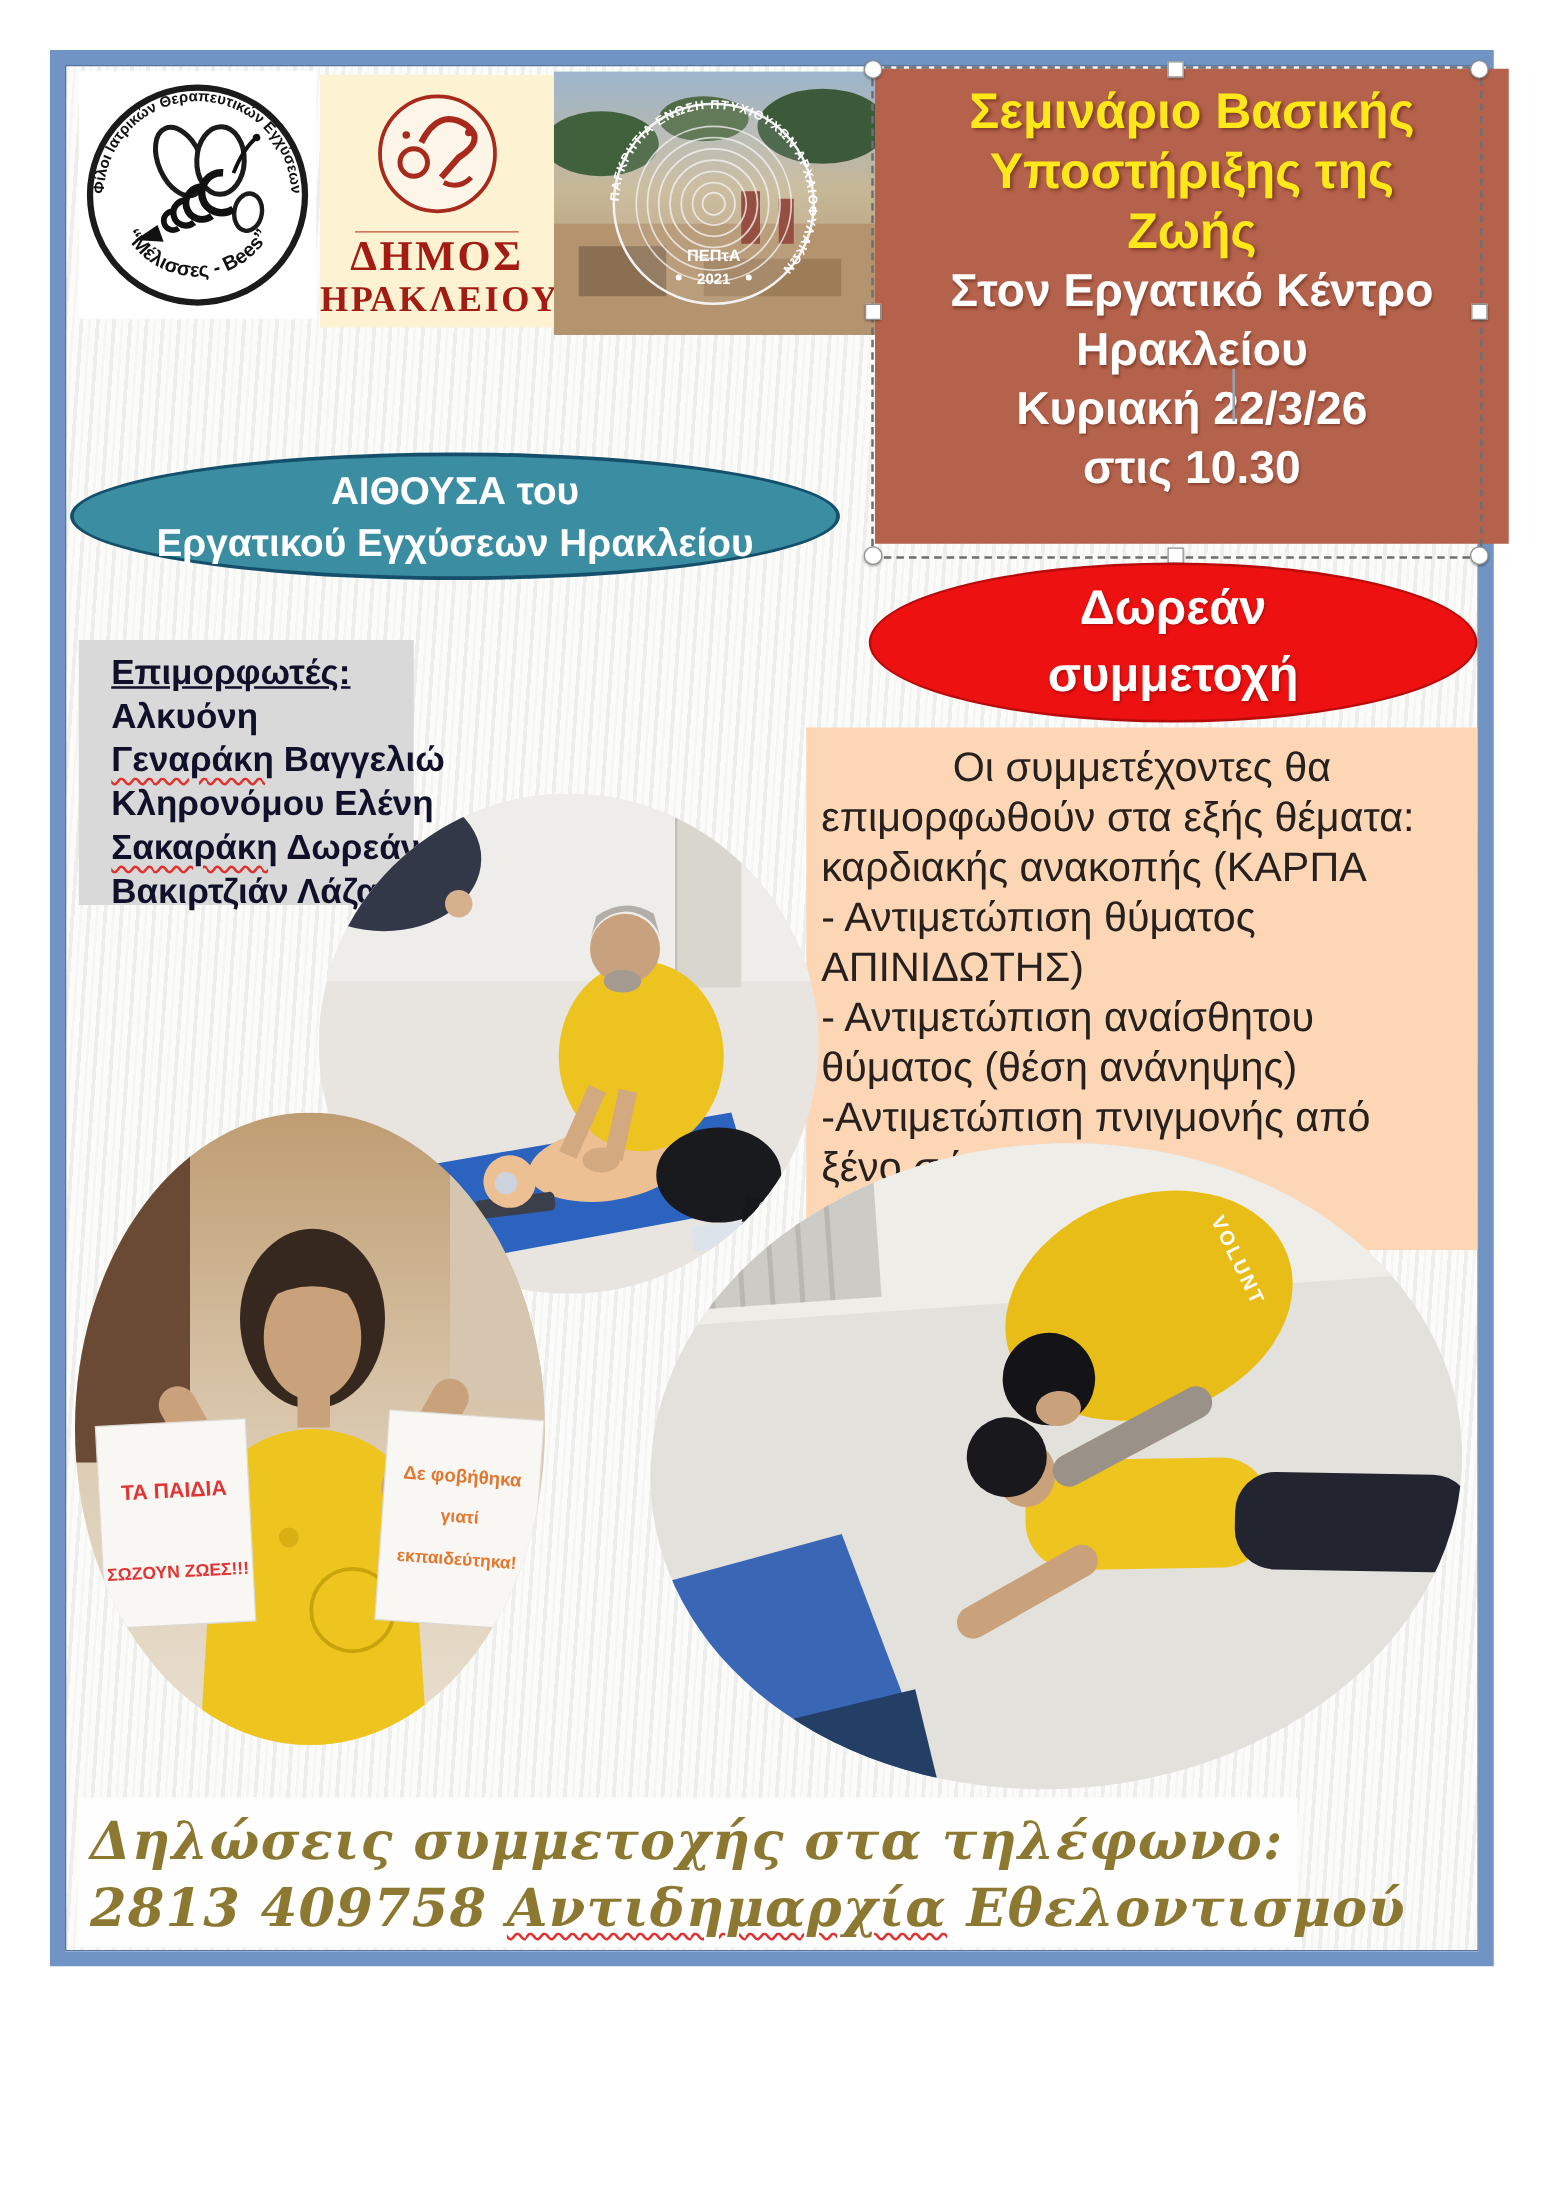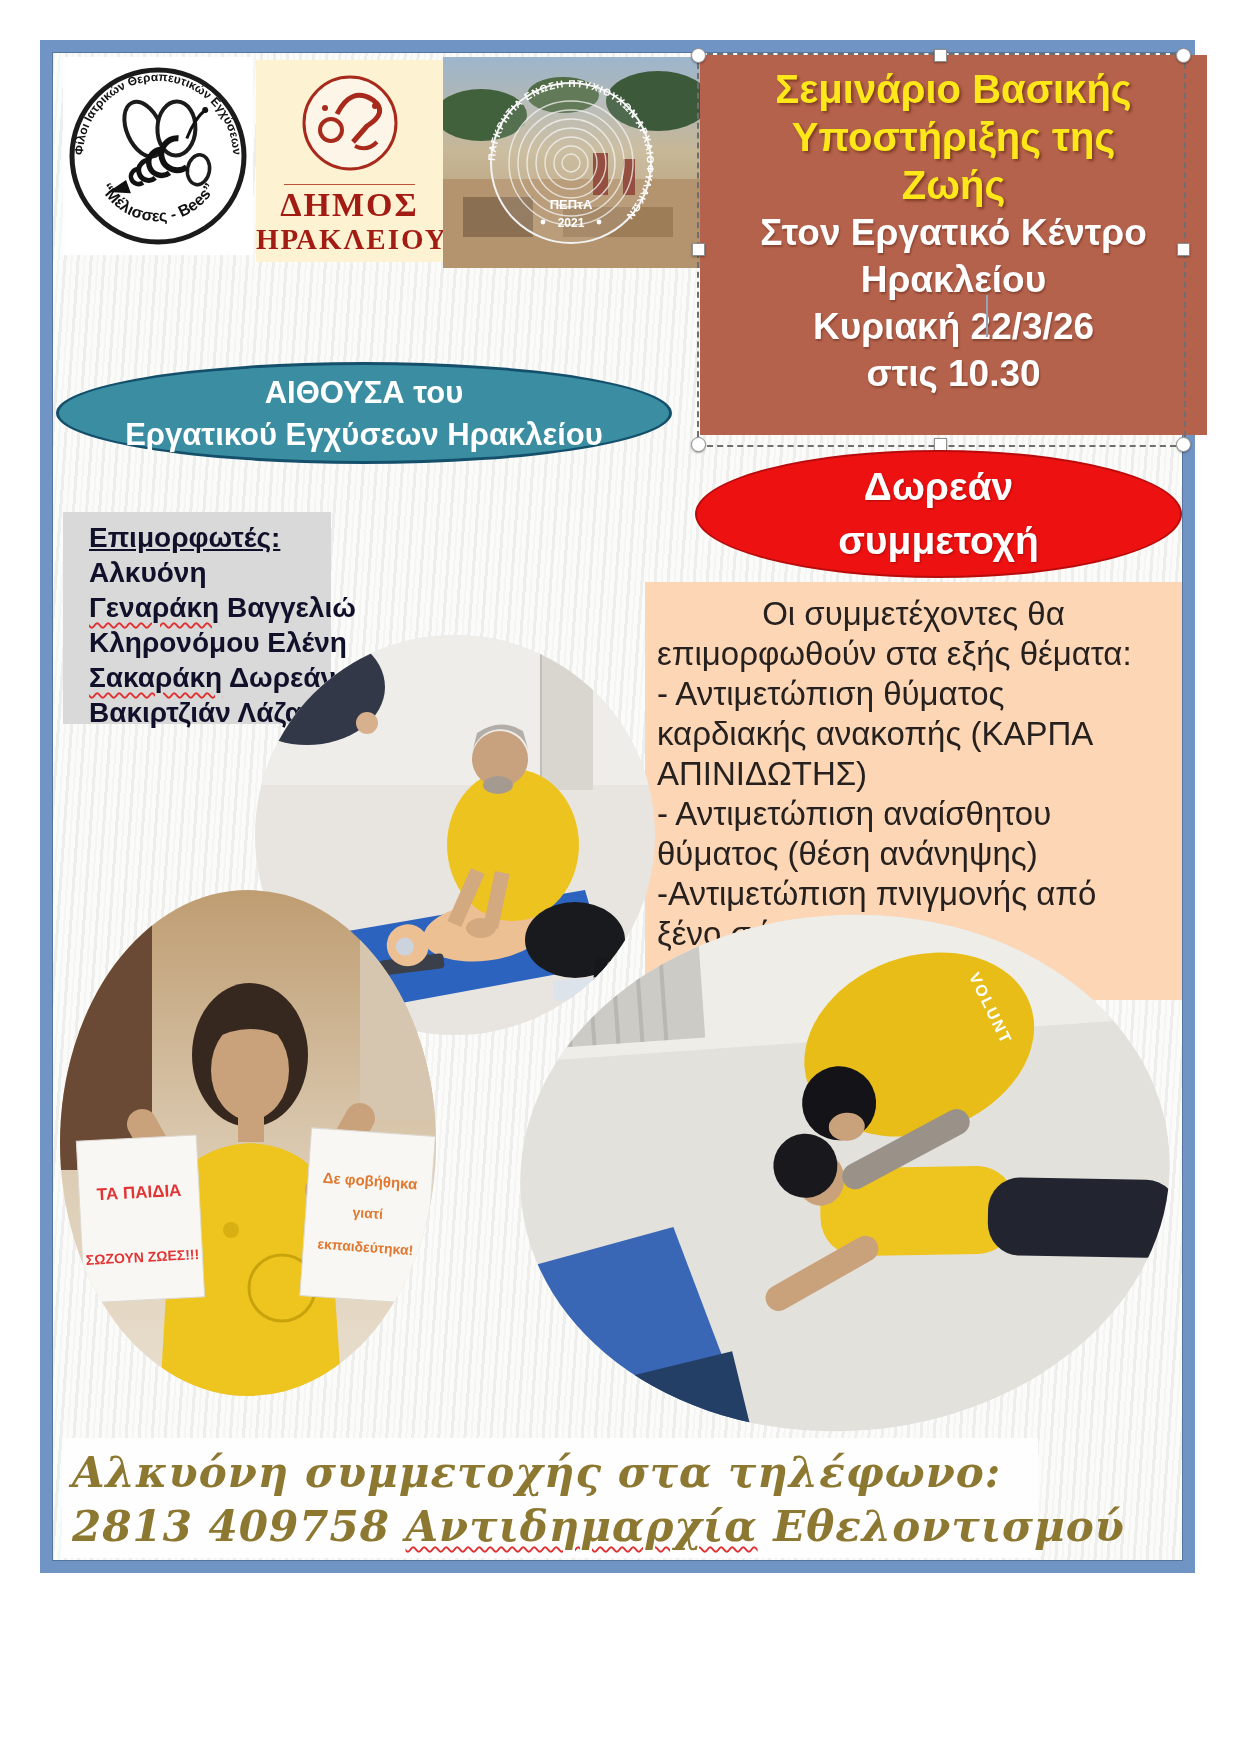--- a/index.html
+++ b/index.html
@@ -197,22 +197,22 @@
     </div>
 
     <div class="abs" id="free-ellipse">
       <div class="free-line nowrap">Δωρεάν</div>
       <div class="free-line nowrap">συμμετοχή</div>
     </div>
 
     <div class="abs" id="topics-box">
       <div class="topic-line topic-center nowrap">Οι συμμετέχοντες θα</div>
       <div class="topic-line nowrap">επιμορφωθούν στα εξής θέματα:</div>
+      <div class="topic-line nowrap">καρδιακής ανακοπής (ΚΑΡΠΑ</div>
       <div class="topic-line nowrap">-  Αντιμετώπιση θύματος</div>
-      <div class="topic-line nowrap">καρδιακής ανακοπής (ΚΑΡΠΑ</div>
       <div class="topic-line nowrap">ΑΠΙΝΙΔΩΤΗΣ)</div>
       <div class="topic-line nowrap">-  Αντιμετώπιση αναίσθητου</div>
       <div class="topic-line nowrap">θύματος (θέση ανάνηψης)</div>
       <div class="topic-line nowrap">-Αντιμετώπιση πνιγμονής από</div>
       <div class="topic-line nowrap">ξένο σώμα</div>
     </div>
 
     <div class="abs photo-oval" id="cpr-photo">
       <svg viewBox="0 0 400 400" preserveAspectRatio="none">
         <rect width="400" height="400" fill="#e8e5e0"></rect>
@@ -308,18 +308,18 @@
           <ellipse cx="408" cy="135" rx="118" ry="88" fill="#e9bd17" transform="rotate(-16 408 135)"></ellipse>
           <path d="M440,215 L335,262" stroke="#9a9288" stroke-width="26" stroke-linecap="round"></path>
           <circle cx="324" cy="188" r="37" fill="#141418"></circle>
           <ellipse cx="330" cy="212" rx="18" ry="14" fill="#c9a27c"></ellipse>
           <text x="462" y="70" font-size="16" font-weight="bold" fill="#ffffff" letter-spacing="2" transform="rotate(68 462 70)">VOLUNT</text>
         </g>
       </svg>
     </div>
 
     <div class="abs" id="contact-box">
-      <div class="contact-line nowrap">Αλκυόνη συμμετοχής στα τηλέφωνο:</div>
+      <div class="contact-line nowrap">Δηλώσεις συμμετοχής στα τηλέφωνο:</div>
       <div class="contact-line nowrap"><span>2813 409758 </span><span class="squiggle">Αντιδημαρχία</span><span> Εθελοντισμού</span></div>
     </div>
 
   </div>
 </div>
 
 </body></html>

